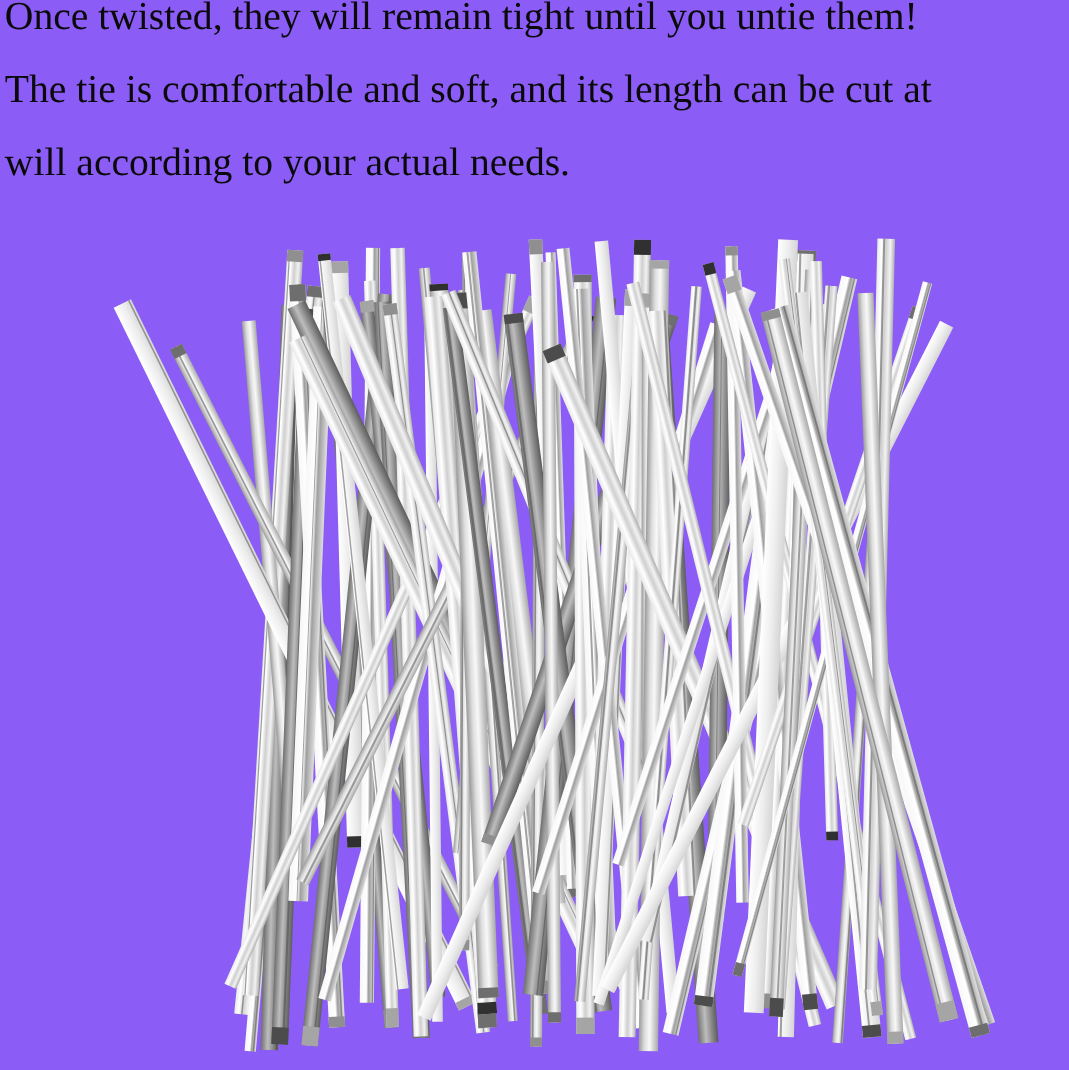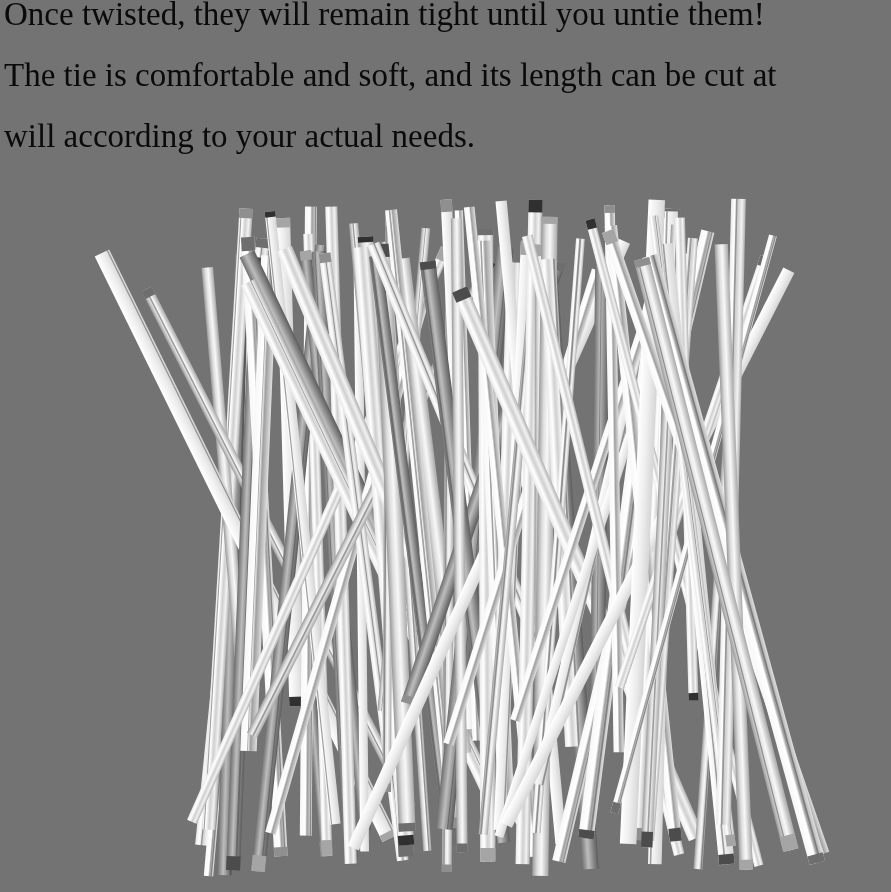--- a/index.html
+++ b/index.html
@@ -5,21 +5,21 @@
   html, body {
     margin: 0;
     padding: 0;
     background: #ffffff;
   }
   .page {
     position: relative;
     width: 891px;
     height: 892px;
     overflow: hidden;
-    background: #737373;
+    background: #8b5cf6;
     font-family: "Liberation Serif", "DejaVu Serif", serif;
   }
   .caption {
     position: absolute;
     left: 0;
     top: 0;
     width: 889px;
     margin-top: -16px;
     padding-left: 4px;
     color: #0a0a0a;

